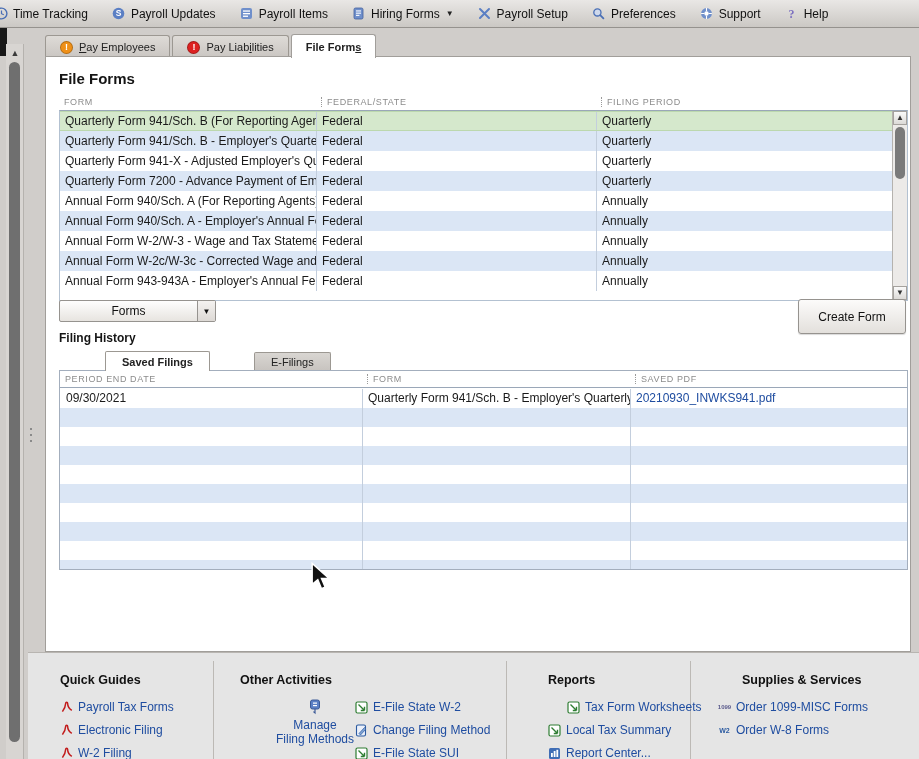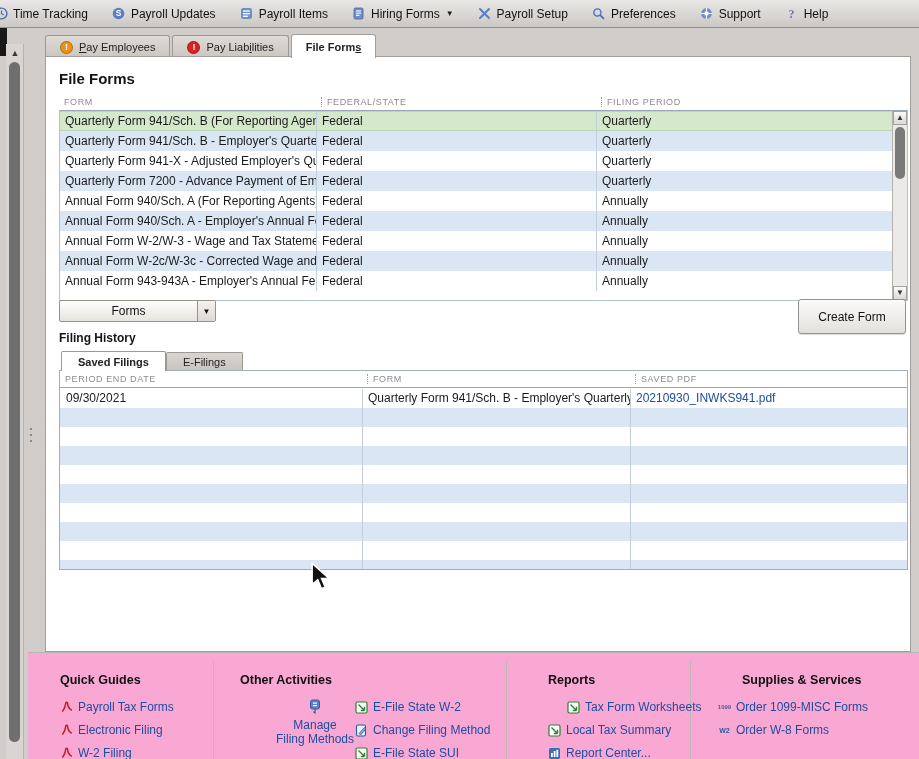--- a/index.html
+++ b/index.html
@@ -69,41 +69,41 @@
   .combo .lbl { flex:1; text-align:center; }
   .combo .arr { width:18px; height:100%; border-left:1px solid #96938f; display:flex; align-items:center; justify-content:center; font-size:8px;
     background:linear-gradient(#f4f2f0,#ddd9d5); }
   .btn { position:absolute; height:35px; background:linear-gradient(#fcfbfa,#e3e0dc); border:1px solid #96938f; border-radius:3px;
     font-size:12px; color:#111; display:flex; align-items:center; justify-content:center; box-shadow:0 1px 1px rgba(0,0,0,.15); }
   .btn.create { right:4px; top:242px; width:108px; }
 
   
   .fh-tabs { position:absolute; left:15px; top:294px; display:flex; align-items:flex-end; }
   .fh-tab { height:19px; padding:0 16px; display:flex; align-items:center; font-size:11px; color:#222;
-    background:linear-gradient(#d9d6d2,#c7c3bf); border:1px solid #9c9892; border-bottom:none; border-radius:2px 2px 0 0; }
+    background:linear-gradient(#d9d6d2,#c7c3bf); border:1px solid #9c9892; border-bottom:none; border-radius:2px 2px 0 0;margin-left:44px; }
   .fh-tab.active { background:#fff; font-weight:bold; height:20px; z-index:2; }
 
   
   .t2 { position:absolute; left:13px; top:313px; width:849px; height:200px; border:1px solid #a3aebd; background:#fff; overflow:hidden; }
   .t2 .thead { border-bottom:1px solid #9aa7b8; }
   .t2 .hc1 { width:302px; } .t2 .hc2 { width:268px; } .t2 .hc3 { width:277px; }
   .t2 .row { display:flex; height:20px; font-size:12px; color:#1a1a1a; align-items:center; position:relative; z-index:1; }
   .t2 .row .c { height:100%; display:flex; align-items:center; padding-left:6px; white-space:nowrap; overflow:hidden; }
   .t2 .c1 { width:302px; } .t2 .c2 { width:268px; } .t2 .c3 { width:277px; }
   .t2 .erow { height:19px; }
   .t2 .erow.blue { background:#dbe6f5; }
   .t2 .vline { position:absolute; top:18px; bottom:0; width:0; border-left:1px solid #c3cedd; z-index:2; }
   .t2 .vl1 { left:302px; } .t2 .vl2 { left:570px; }
   a.pdf-link { color:#1f4da0; text-decoration:none; }
 
   
   .cursor { position:absolute; left:310px; top:562px; z-index:50; }
 
   
-  .footer { position:absolute; left:28px; top:652px; width:891px; height:107px; background:#f9a8d4; border-top:1px solid #b8b5b1; }
+  .footer { position:absolute; left:28px; top:652px; width:891px; height:107px; background:#e5e5e5; border-top:1px solid #b8b5b1; }
   .fdiv { position:absolute; top:8px; bottom:0; width:0; border-left:1px solid #bcb9b5; }
   .fdiv.d1 { left:185px; } .fdiv.d2 { left:478px; } .fdiv.d3 { left:662px; }
   .fsec-title { position:absolute; font-size:12.5px; font-weight:bold; color:#111; }
   .flink { position:absolute; display:flex; align-items:center; gap:5px; font-size:12px; color:#1f4da0; white-space:nowrap; cursor:pointer; }
   .ficon { width:13px; height:13px; display:inline-flex; align-items:center; justify-content:center; flex:none; }
   .mini-tag { font-size:6px; font-weight:bold; color:#5a5a8c; letter-spacing:0; }
   .mini-tag.w2 { font-size:7px; color:#2b5aa0; }
   .manage { position:absolute; left:229px; top:46px; width:116px; text-align:center; font-size:12px; color:#1f4da0; cursor:pointer; }
   .manage .micon { display:block; margin:0 auto 3px; width:14px; height:16px; }
 </style>

